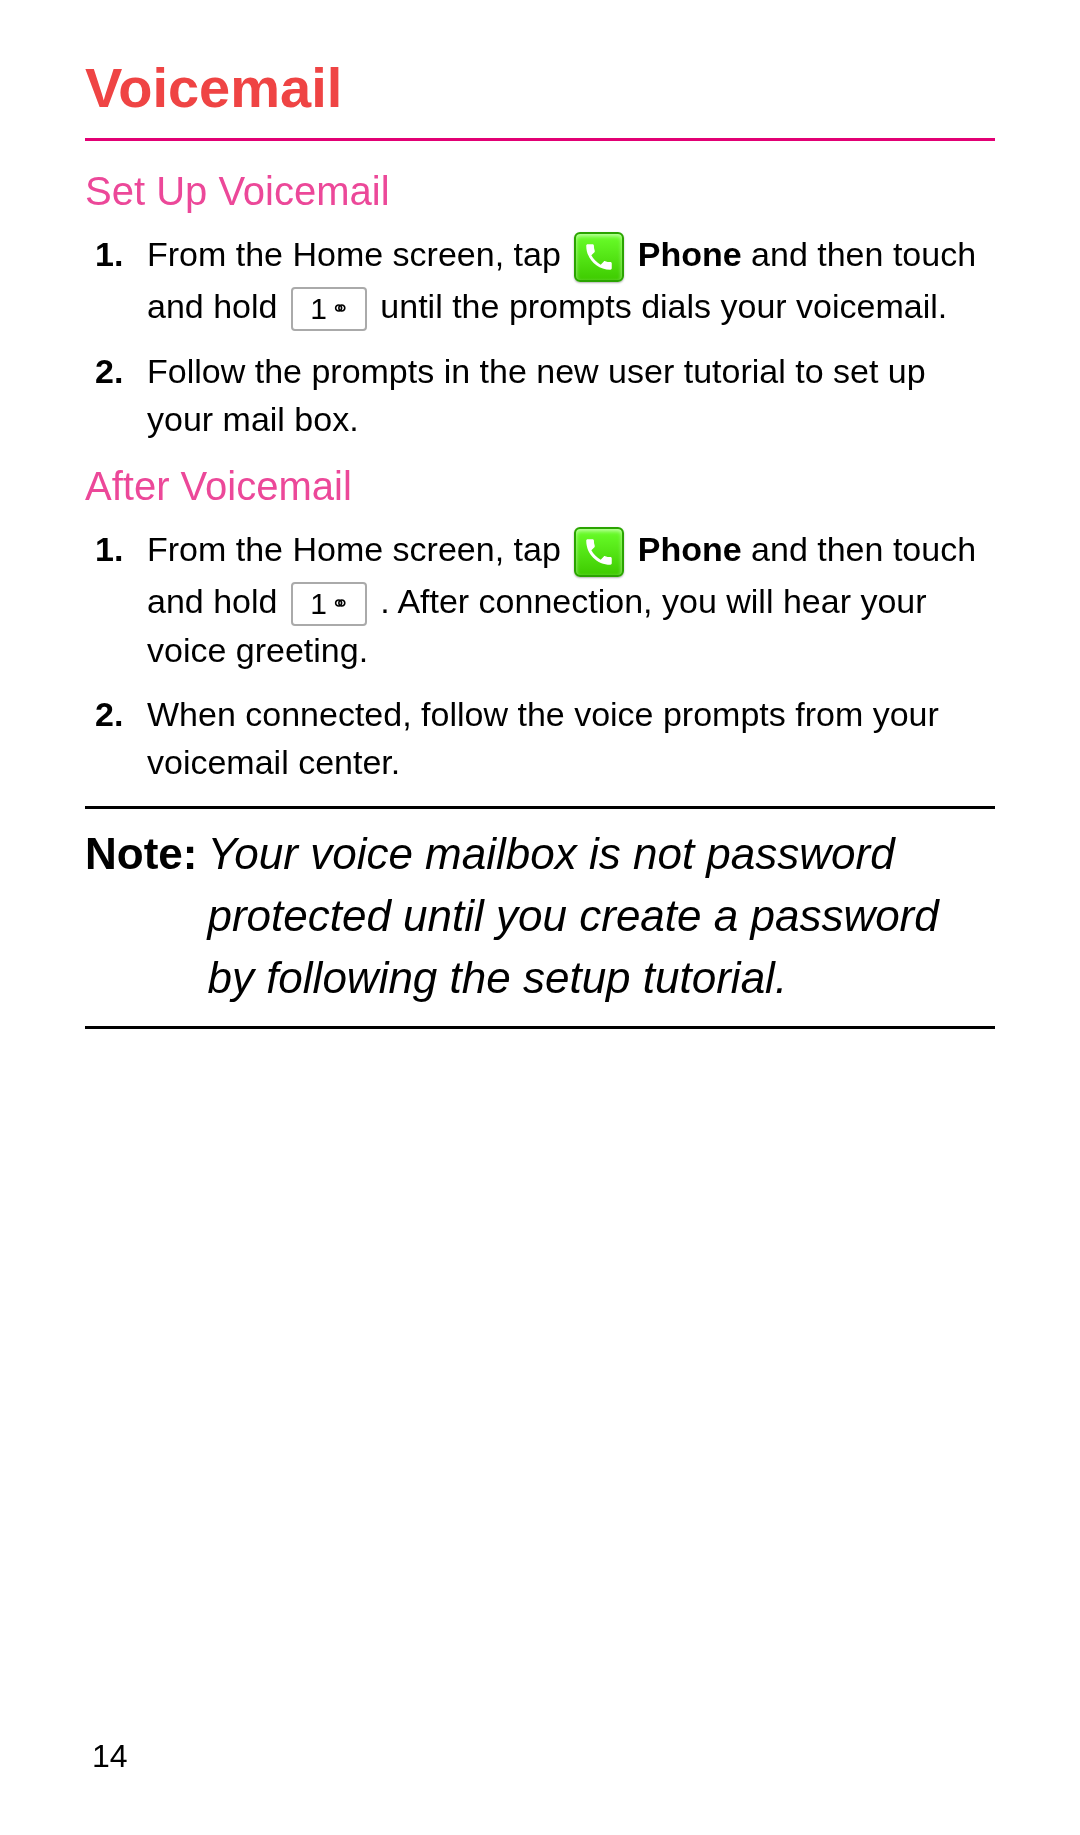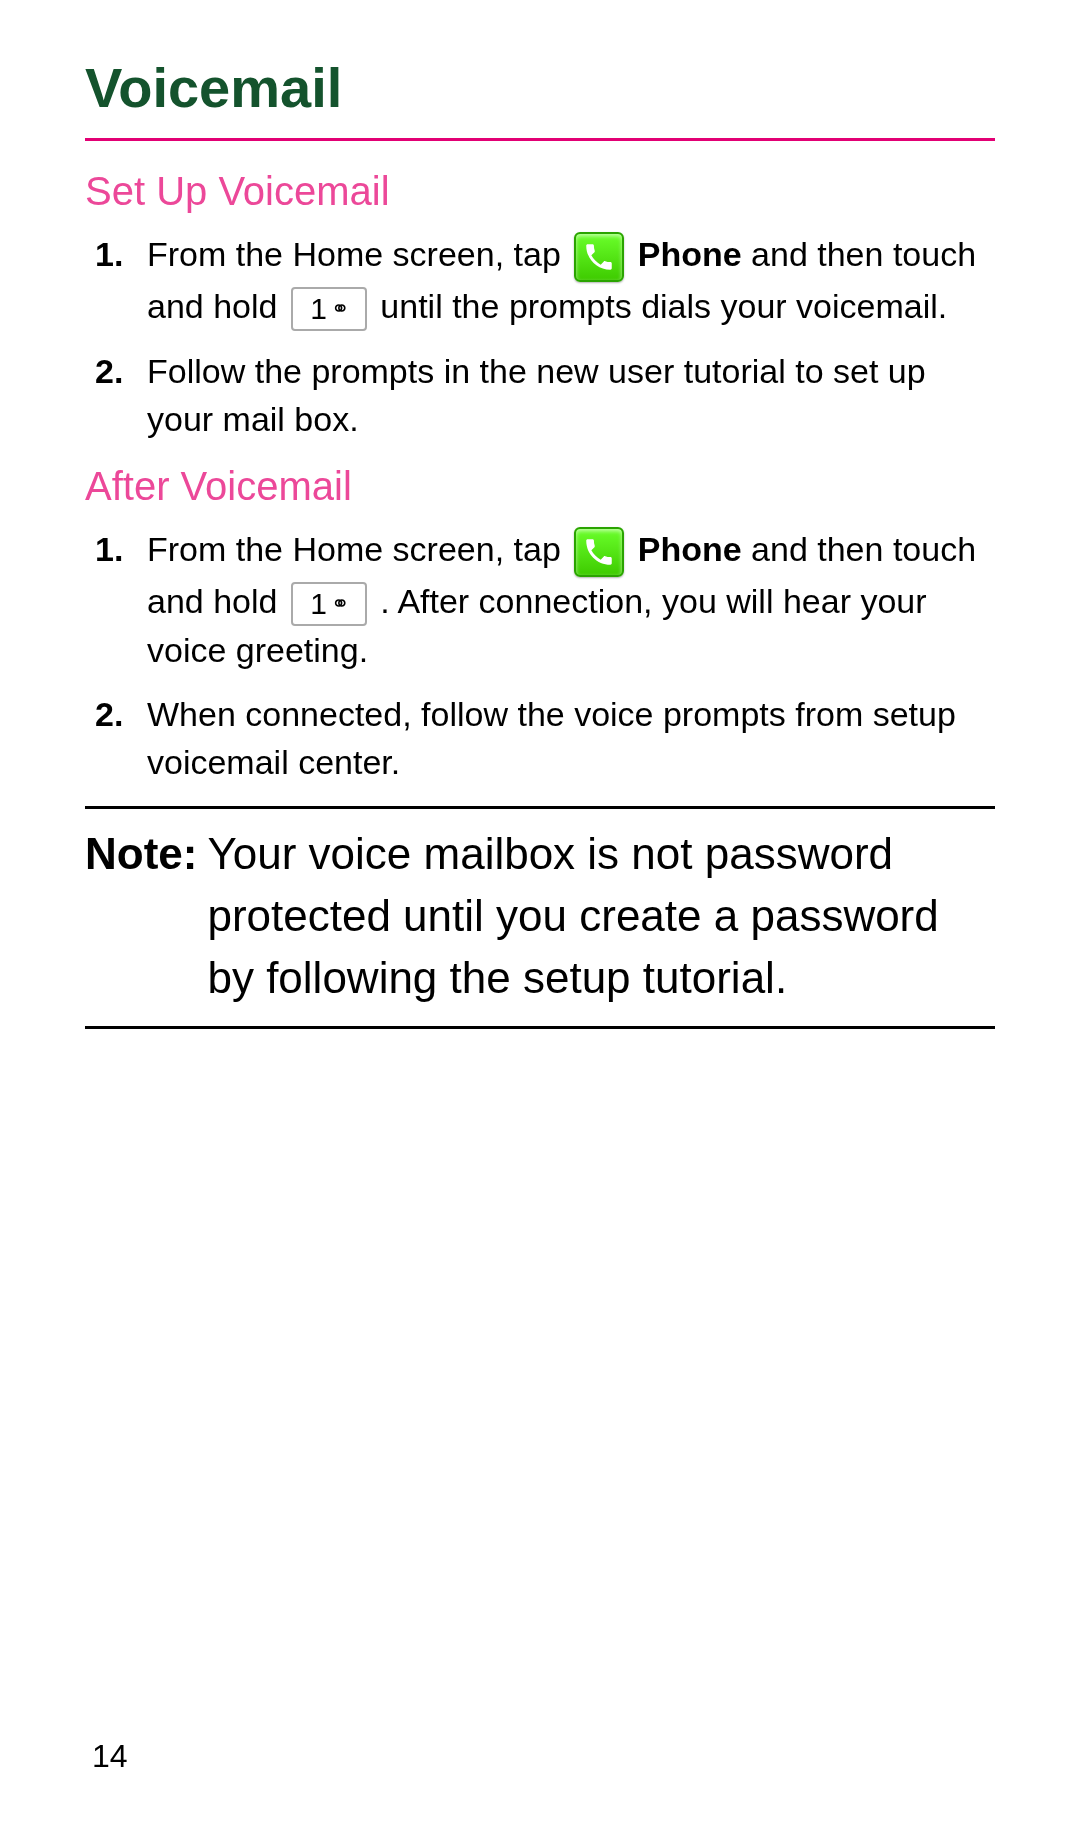--- a/index.html
+++ b/index.html
@@ -10,21 +10,21 @@
     body {
       width: 1080px;
       height: 1835px;
       background: #fff;
       font-family: Helvetica, Arial, sans-serif;
       padding: 55px 85px 40px 85px;
       position: relative;
       color: #000;
     }
     .page-title {
-      color: #14532d;
+      color: #ef4444;
       font-size: 56px;
       font-weight: bold;
       margin-bottom: 18px;
     }
     .title-rule {
       border: none;
       border-top: 3px solid #e20074;
       margin-bottom: 28px;
     }
     .section-heading {
@@ -114,20 +114,21 @@
       font-size: 44px;
       line-height: 1.4;
     }
     .note-block .note-label {
       font-weight: bold;
       flex: 0 0 auto;
       padding-right: 10px;
     }
     .note-block .note-text {
       flex: 1 1 auto;
+      font-style: italic;
     }
     .page-number {
       position: absolute;
       bottom: 60px;
       left: 92px;
       font-size: 32px;
     }
   </style>
 </head>
 <body>
@@ -168,21 +169,21 @@
     </span>
     <span class="bold">Phone</span>
     <span> and then touch and hold </span>
     <span class="inline-icon key-icon">
       <span class="digit">1</span>
       <span class="vm-glyph">⚭</span>
     </span>
     <span>. After connection, you will hear your voice greeting.</span>
   </li>
   <li>
-    <span>When connected, follow the voice prompts from setup voicemail center.</span>
+    <span>When connected, follow the voice prompts from your voicemail center.</span>
   </li>
 </ol>
 
 <div class="note-block">
   <div class="note-row">
     <div class="note-label">Note:</div>
     <div class="note-text">Your voice mailbox is not password protected until you create a password by following the setup tutorial.</div>
   </div>
 </div>
 

